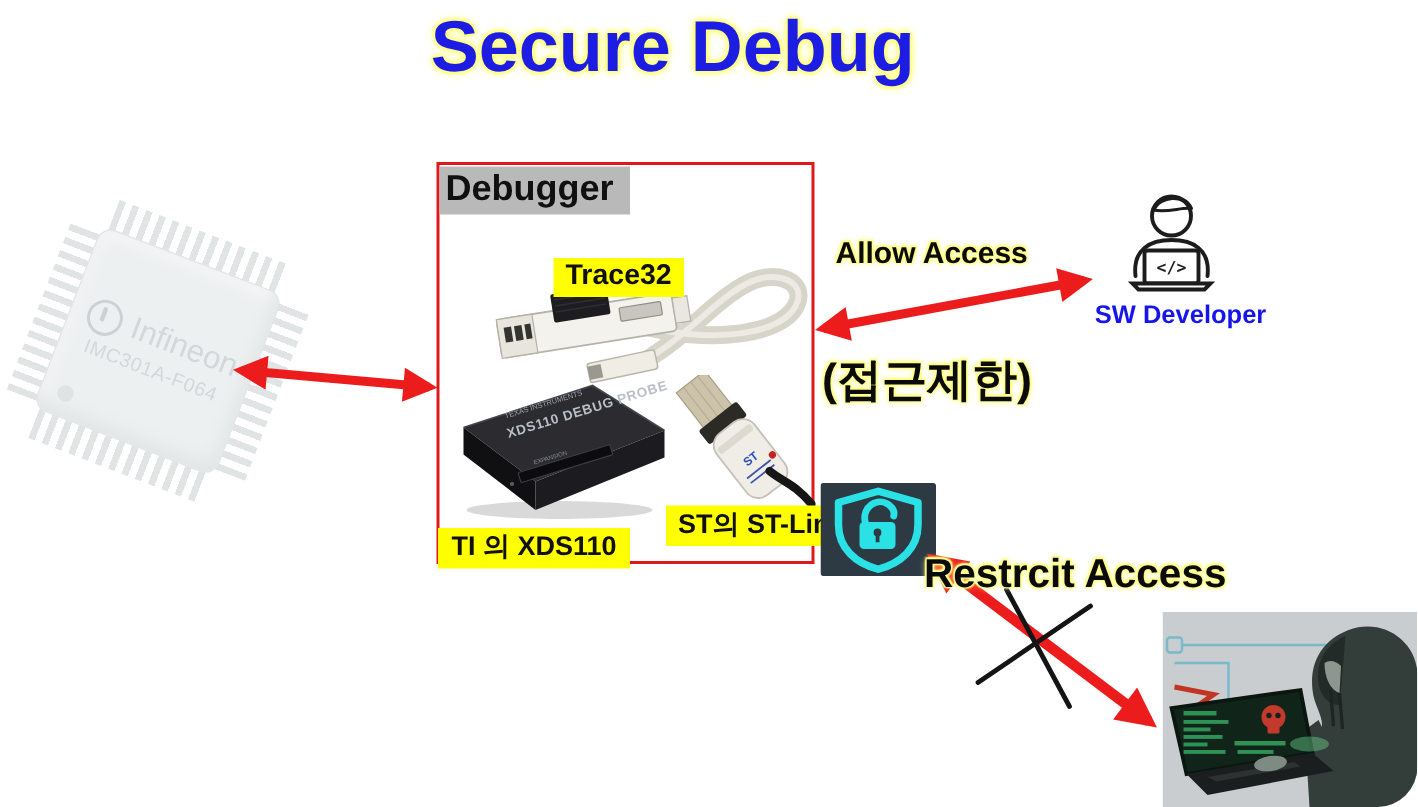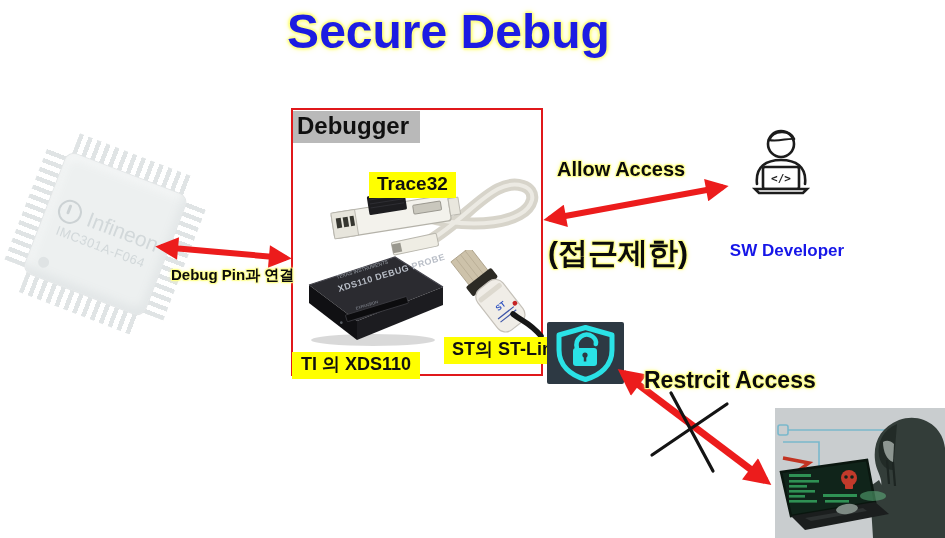--- a/index.html
+++ b/index.html
@@ -1,18 +1,19 @@
 <!DOCTYPE html>
 <html><head>
 <meta charset="utf-8">
 <style>
   html,body{margin:0;padding:0;background:#ffffff;}
   #stage{
     position:relative;width:945px;height:538px;overflow:hidden;background:#ffffff;
     font-family:"Liberation Sans","DejaVu Sans",sans-serif;
+    border-radius:27px;
   }
   
   .title{
     position:absolute;left:0;right:0;top:4px;text-align:center;
     transform:translateX(-24px);
     font-size:48px;font-weight:bold;color:#1c1ce2;letter-spacing:0px;
     text-shadow:-2px 0 2px #ffff8c,2px 0 2px #ffff8c,0 -2px 2px #ffff8c,0 2px 2px #ffff8c,0 0 7px #ffff8c;
   }
   
   .chip-wrap{position:absolute;left:2px;top:141px;width:206px;height:188px;}
@@ -42,25 +43,25 @@
   .hl{position:absolute;background:#ffff00;color:#101010;font-weight:bold;line-height:1.2;margin-top:12px;}
   .hl-trace32{left:369px;top:160px;font-size:19px;padding:1px 8px 2px;}
   .hl-ti{left:292px;top:340px;font-size:18px;padding:2px 9px 3px;}
   .hl-st{left:444px;top:325px;font-size:18px;padding:2px 8px 3px;}
   
   .halo{position:absolute;color:#0b0b0b;font-weight:bold;white-space:nowrap;
     text-shadow:-1px -1px 1px #ffff8c,1px -1px 1px #ffff8c,-1px 1px 1px #ffff8c,1px 1px 1px #ffff8c,0 0 5px #ffff8c;}
   .lbl-debugpin{left:171px;top:266px;font-size:15px;}
   .lbl-allow{left:557px;top:158px;font-size:20px;}
   .lbl-allow-sub{left:548px;top:189px;font-size:30px;margin-top:44px;}
-  .lbl-restrict{left:644px;top:367px;font-size:23px;}
+  .lbl-restrict{left:616px;top:367px;font-size:27px;}
   
   .dev-icon{position:absolute;left:740px;top:126px;width:82px;height:76px;}
   .dev-label{position:absolute;left:725px;top:200px;width:124px;text-align:center;
-    font-size:17px;font-weight:bold;color:#1616e8;margin-top:41px;}
+    font-size:17px;font-weight:bold;color:#1616e8;}
   
   .abs{position:absolute;}
   .layer-arrows{position:absolute;inset:0;z-index:40;pointer-events:none;}
   .layer-text{z-index:50;}
   svg{display:block;}
 </style>
 </head>
 <body>
 
 <div id="stage">
@@ -218,18 +219,17 @@
         <path d="M0,0 L10,5 L0,10 Z" fill="#ec1c1c"></path>
       </marker>
     </defs>
     <line x1="161" y1="247" x2="286" y2="258" stroke="#ec1c1c" stroke-width="6" marker-start="url(#ah)" marker-end="url(#ah)"></line>
     <line x1="549" y1="219" x2="723" y2="187" stroke="#ec1c1c" stroke-width="6" marker-start="url(#ah)" marker-end="url(#ah)"></line>
     <line x1="623" y1="373" x2="766" y2="481" stroke="#ec1c1c" stroke-width="7" marker-start="url(#ah)" marker-end="url(#ah)"></line>
     <line x1="671" y1="393" x2="713" y2="471" stroke="#141414" stroke-width="3.2" stroke-linecap="round"></line>
     <line x1="652" y1="455" x2="727" y2="404" stroke="#141414" stroke-width="3.2" stroke-linecap="round"></line>
   </svg>
 
-  <div class="halo layer-text lbl-debugpin">Debug Pin과 연결</div>
   <div class="halo layer-text lbl-allow">Allow Access</div>
   <div class="halo layer-text lbl-allow-sub">(접근제한)</div>
   <div class="halo layer-text lbl-restrict">Restrcit Access</div>
 
 </div>
 
 </body></html>

